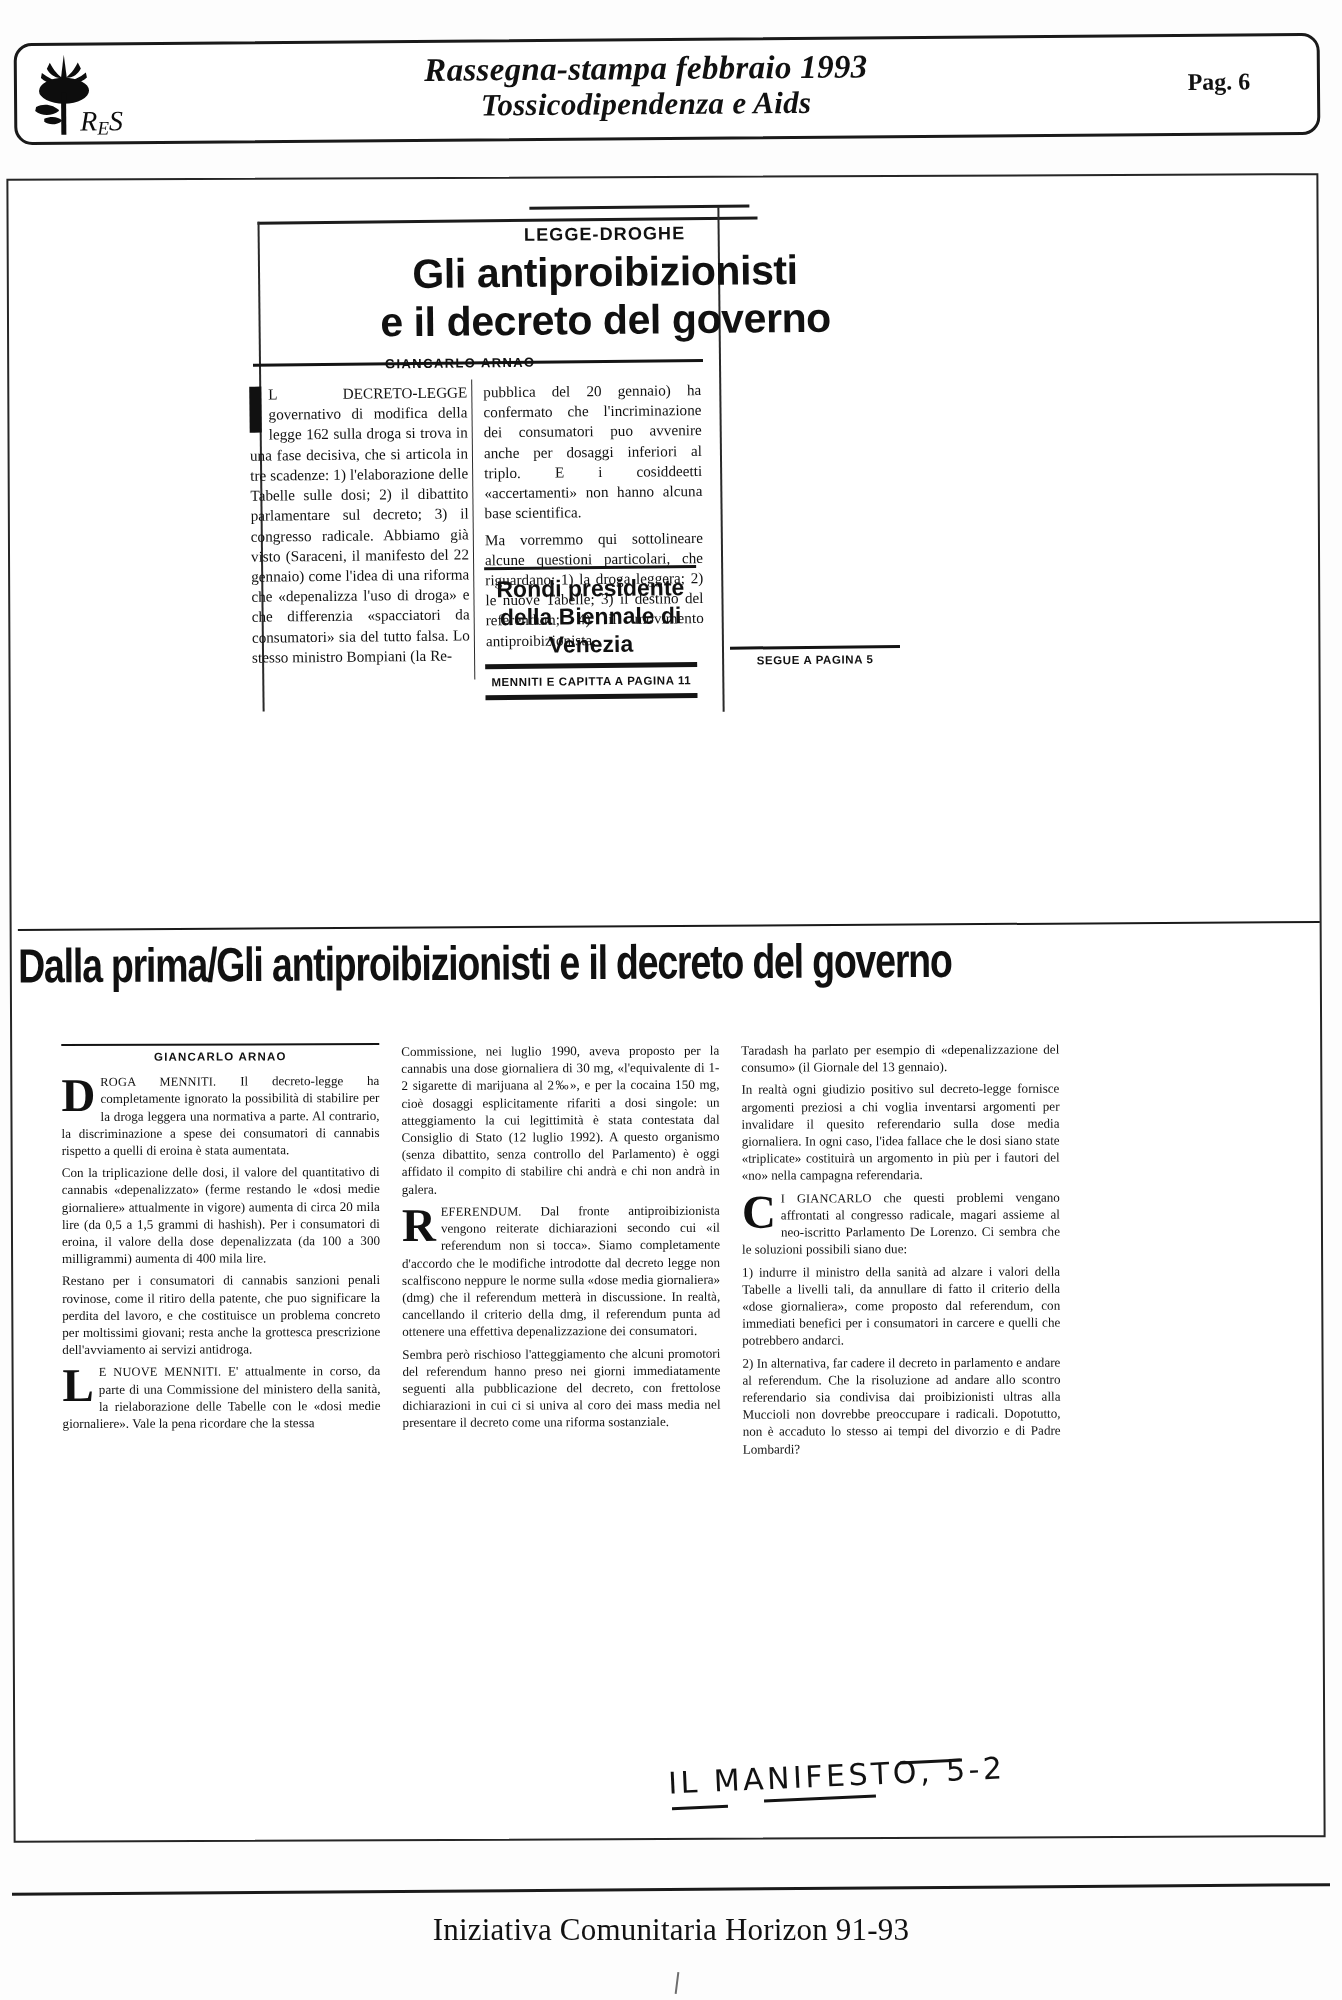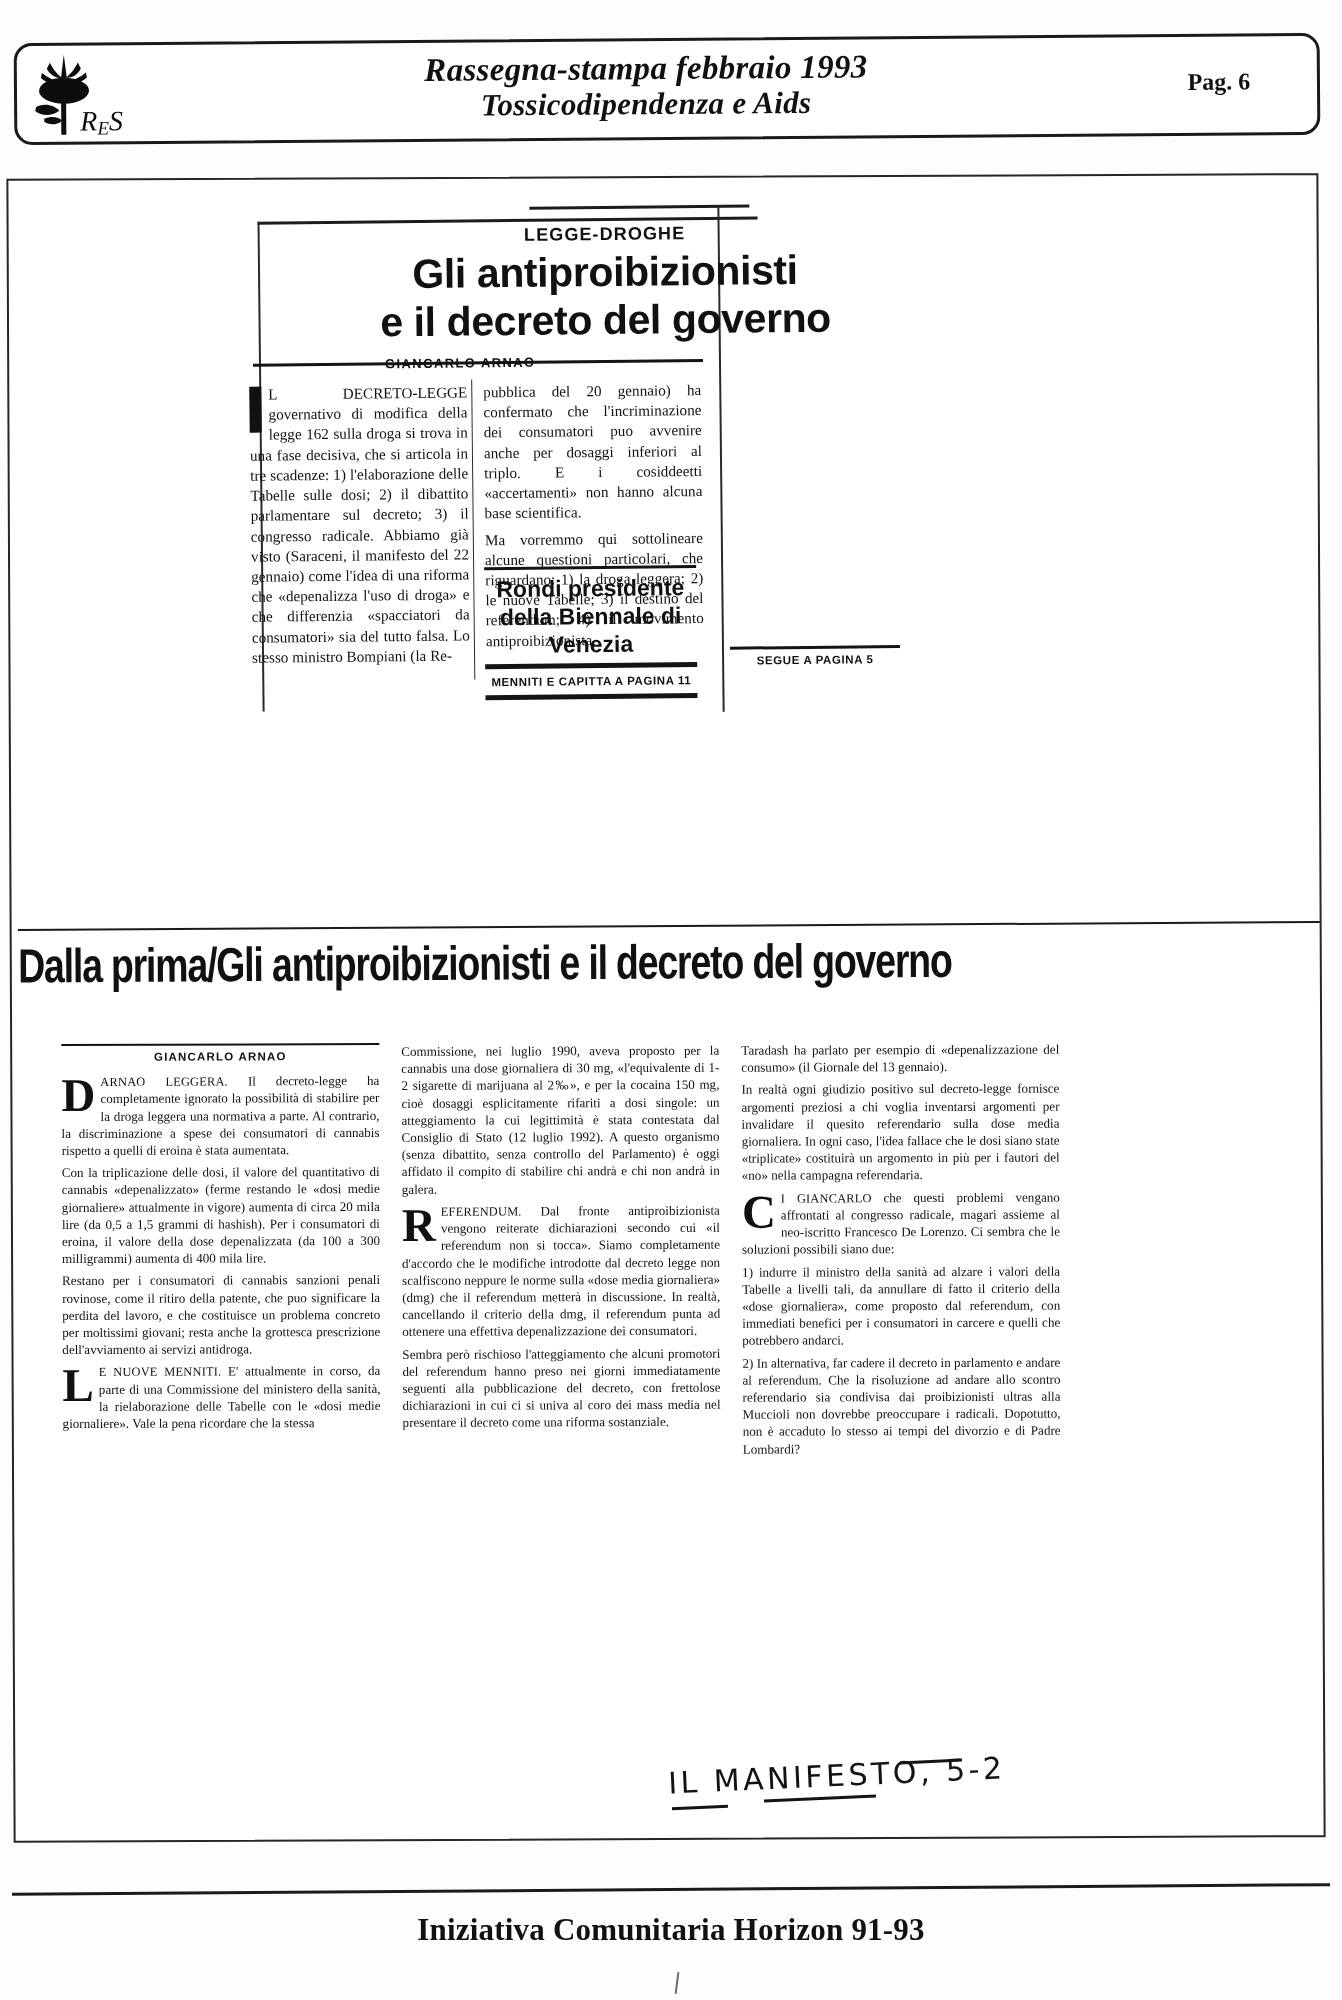--- a/index.html
+++ b/index.html
@@ -302,21 +302,21 @@
     height: 3px;
     background: #1b1b1b;
     transform: rotate(-0.42deg);
   }
   .footer-title {
     position: absolute;
     left: 0; right: 0;
     top: 1912px;
     text-align: center;
     font-family: "Liberation Serif", serif;
-    font-weight: bold;
+    font-weight: normal;
     font-size: 31px;
     letter-spacing: 0.2px;
   }
   .footer-tick {
     position: absolute;
     left: 676px;
     top: 1972px;
     width: 2px;
     height: 22px;
     background: #6d6d6d;
@@ -405,36 +405,36 @@
   <div class="banner-wrap">
     <div class="banner-rule"></div>
     <div class="banner">Dalla prima/Gli antiproibizionisti e il decreto del governo</div>
   </div>
 
   <div class="body-wrap">
 
     <div class="bcol">
       <div class="byl-rule"></div>
       <div class="byl">GIANCARLO ARNAO</div>
-      <p><span class="cap">D</span><span class="sc">ARNAO LEGGERA.</span><span> Il decreto-legge ha completamente ignorato la possibilità di stabilire per la droga leggera una normativa a parte. Al contrario, la discriminazione a spese dei consumatori di cannabis rispetto a quelli di eroina è stata aumentata.</span></p>
+      <p><span class="cap">D</span><span class="sc">ROGA MENNITI.</span><span> Il decreto-legge ha completamente ignorato la possibilità di stabilire per la droga leggera una normativa a parte. Al contrario, la discriminazione a spese dei consumatori di cannabis rispetto a quelli di eroina è stata aumentata.</span></p>
       <p>Con la triplicazione delle dosi, il valore del quantitativo di cannabis «depenalizzato» (ferme restando le «dosi medie giornaliere» attualmente in vigore) aumenta di circa 20 mila lire (da 0,5 a 1,5 grammi di hashish). Per i consumatori di eroina, il valore della dose depenalizzata (da 100 a 300 milligrammi) aumenta di 400 mila lire.</p>
       <p>Restano per i consumatori di cannabis sanzioni penali rovinose, come il ritiro della patente, che puo significare la perdita del lavoro, e che costituisce un problema concreto per moltissimi giovani; resta anche la grottesca prescrizione dell'avviamento ai servizi antidroga.</p>
       <p><span class="cap">L</span><span class="sc">E NUOVE MENNITI.</span><span> E' attualmente in corso, da parte di una Commissione del ministero della sanità, la rielaborazione delle Tabelle con le «dosi medie giornaliere». Vale la pena ricordare che la stessa</span></p>
     </div>
 
     <div class="bcol">
       <p>Commissione, nei luglio 1990, aveva proposto per la cannabis una dose giornaliera di 30 mg, «l'equivalente di 1-2 sigarette di marijuana al 2‰», e per la cocaina 150 mg, cioè dosaggi esplicitamente rifariti a dosi singole: un atteggiamento la cui legittimità è stata contestata dal Consiglio di Stato (12 luglio 1992). A questo organismo (senza dibattito, senza controllo del Parlamento) è oggi affidato il compito di stabilire chi andrà e chi non andrà in galera.</p>
       <p><span class="cap">R</span><span class="sc">EFERENDUM.</span><span> Dal fronte antiproibizionista vengono reiterate dichiarazioni secondo cui «il referendum non si tocca». Siamo completamente d'accordo che le modifiche introdotte dal decreto legge non scalfiscono neppure le norme sulla «dose media giornaliera» (dmg) che il referendum metterà in discussione. In realtà, cancellando il criterio della dmg, il referendum punta ad ottenere una effettiva depenalizzazione dei consumatori.</span></p>
       <p>Sembra però rischioso l'atteggiamento che alcuni promotori del referendum hanno preso nei giorni immediatamente seguenti alla pubblicazione del decreto, con frettolose dichiarazioni in cui ci si univa al coro dei mass media nel presentare il decreto come una riforma sostanziale.</p>
     </div>
 
     <div class="bcol">
       <p>Taradash ha parlato per esempio di «depenalizzazione del consumo» (il Giornale del 13 gennaio).</p>
       <p>In realtà ogni giudizio positivo sul decreto-legge fornisce argomenti preziosi a chi voglia inventarsi argomenti per invalidare il quesito referendario sulla dose media giornaliera. In ogni caso, l'idea fallace che le dosi siano state «triplicate» costituirà un argomento in più per i fautori del «no» nella campagna referendaria.</p>
-      <p><span class="cap">C</span><span class="sc">I GIANCARLO</span><span> che questi problemi vengano affrontati al congresso radicale, magari assieme al neo-iscritto Francesco De Lorenzo. Ci sembra che le soluzioni possibili siano due:</span></p>
+      <p><span class="cap">C</span><span class="sc">I GIANCARLO</span><span> che questi problemi vengano affrontati al congresso radicale, magari assieme al neo-iscritto Parlamento De Lorenzo. Ci sembra che le soluzioni possibili siano due:</span></p>
       <p>1) indurre il ministro della sanità ad alzare i valori della Tabelle a livelli tali, da annullare di fatto il criterio della «dose giornaliera», come proposto dal referendum, con immediati benefici per i consumatori in carcere e quelli che potrebbero andarci.</p>
       <p>2) In alternativa, far cadere il decreto in parlamento e andare al referendum. Che la risoluzione ad andare allo scontro referendario sia condivisa dai proibizionisti ultras alla Muccioli non dovrebbe preoccupare i radicali. Dopotutto, non è accaduto lo stesso ai tempi del divorzio e di Padre Lombardi?</p>
     </div>
   </div>
 
   <div class="handwriting">IL MANIFESTO, 5-2</div>
   <div class="hw-u1"></div>
   <div class="hw-u2"></div>
   <div class="hw-u3"></div>
 

